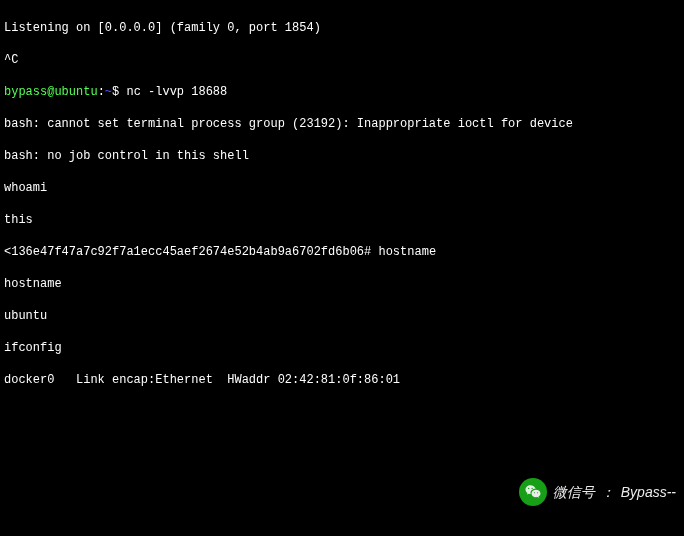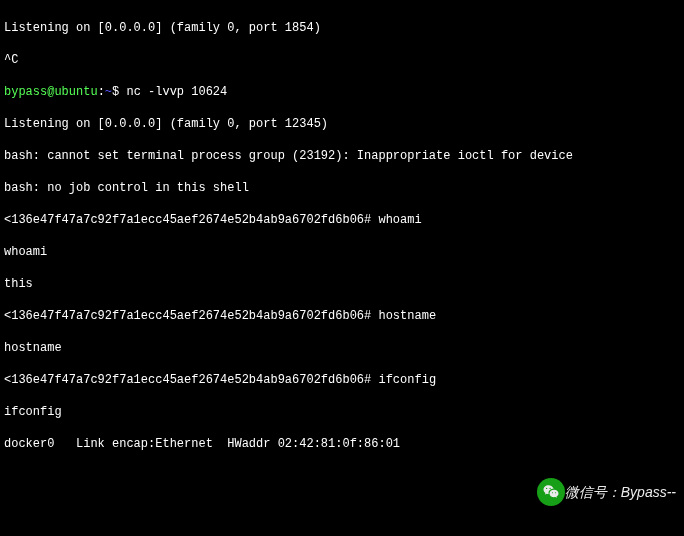--- a/index.html
+++ b/index.html
@@ -13,50 +13,49 @@
     overflow:hidden;
     position:relative;
   }
   .term{padding:4px 4px 0 4px;white-space:pre}
   .green{color:#55ff55}
   .blue{color:#5555ff}
   .watermark{
     position:absolute;
     right:8px;bottom:30px;
     display:flex;align-items:center;
+    gap:6px;
     color:#fff;
     font-family:Arial,sans-serif;
     font-size:14px;
     font-style:italic;
     opacity:.92;
     pointer-events:none;
   }
   .wmicon{
     width:28px;height:28px;border-radius:50%;
     background:#19ad19;
     display:flex;align-items:center;justify-content:center;
   }
   .wmicon svg{width:18px;height:18px;fill:#fff}
 </style>
 </head>
 <body>
 
 <div class="term">
 <div>Listening on [0.0.0.0] (family 0, port 1854)</div>
 <div>^C</div>
-<div><span class="green">bypass@ubuntu</span><span>:</span><span class="blue">~</span><span>$ </span><span>nc -lvvp 10624</span></div>
-<div>Listening on [0.0.0.0] (family 0, port 12345)</div>
+<div><span class="green">bypass@ubuntu</span><span>:</span><span class="blue">~</span><span>$ </span><span>nc -lvvp 18688</span></div>
 <div>bash: cannot set terminal process group (23192): Inappropriate ioctl for device</div>
 <div>bash: no job control in this shell</div>
-<div><span>&lt;136e47f47a7c92f7a1ecc45aef2674e52b4ab9a6702fd6b06#</span> <span>whoami</span></div>
 <div>whoami</div>
 <div>this</div>
 <div><span>&lt;136e47f47a7c92f7a1ecc45aef2674e52b4ab9a6702fd6b06#</span> <span>hostname</span></div>
 <div>hostname</div>
-<div><span>&lt;136e47f47a7c92f7a1ecc45aef2674e52b4ab9a6702fd6b06#</span> <span>ifconfig</span></div>
+<div>ubuntu</div>
 <div>ifconfig</div>
 <div>docker0   Link encap:Ethernet  HWaddr 02:42:81:0f:86:01</div>
 
 
 
 
 
 
 
 

